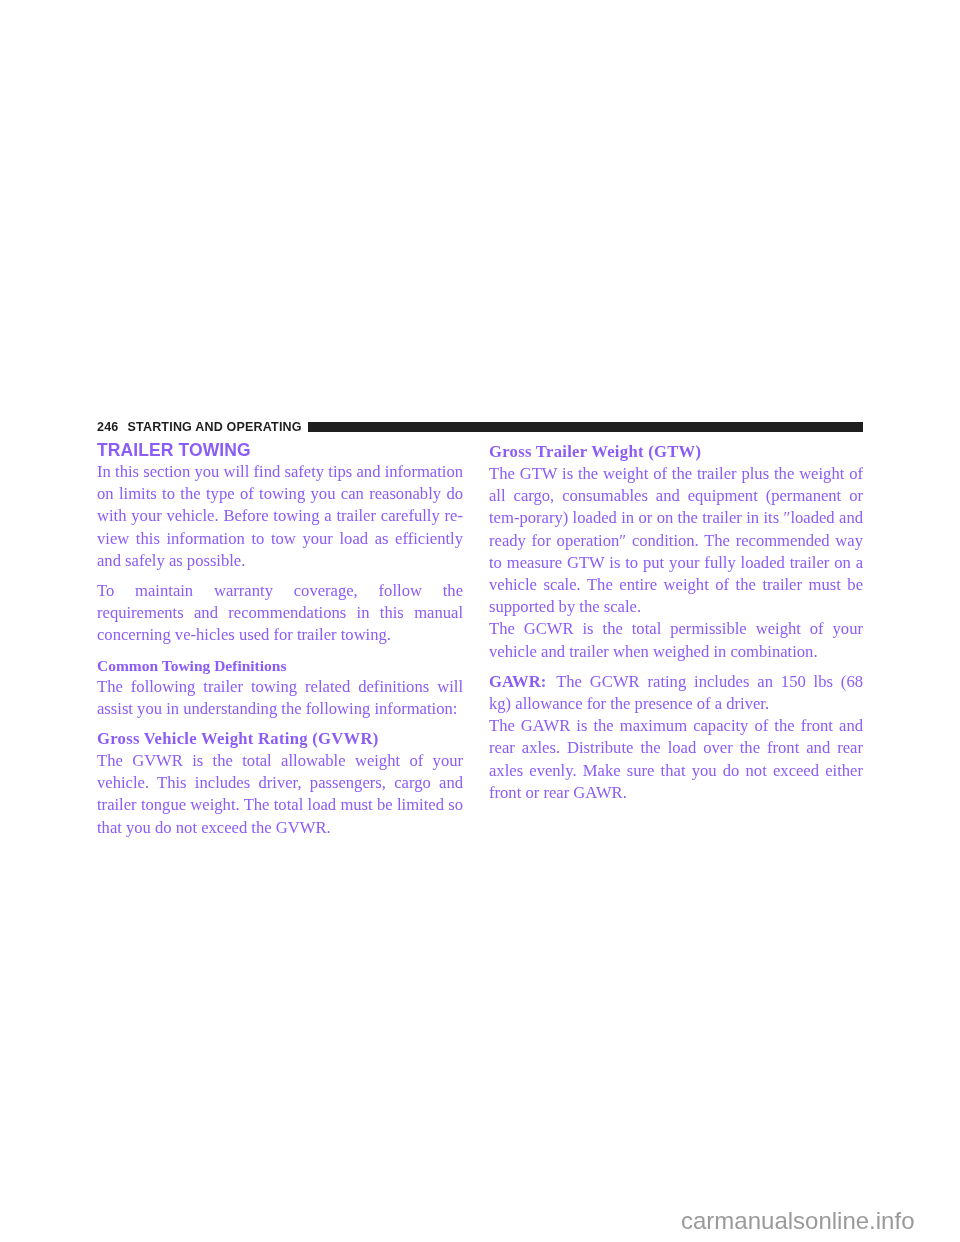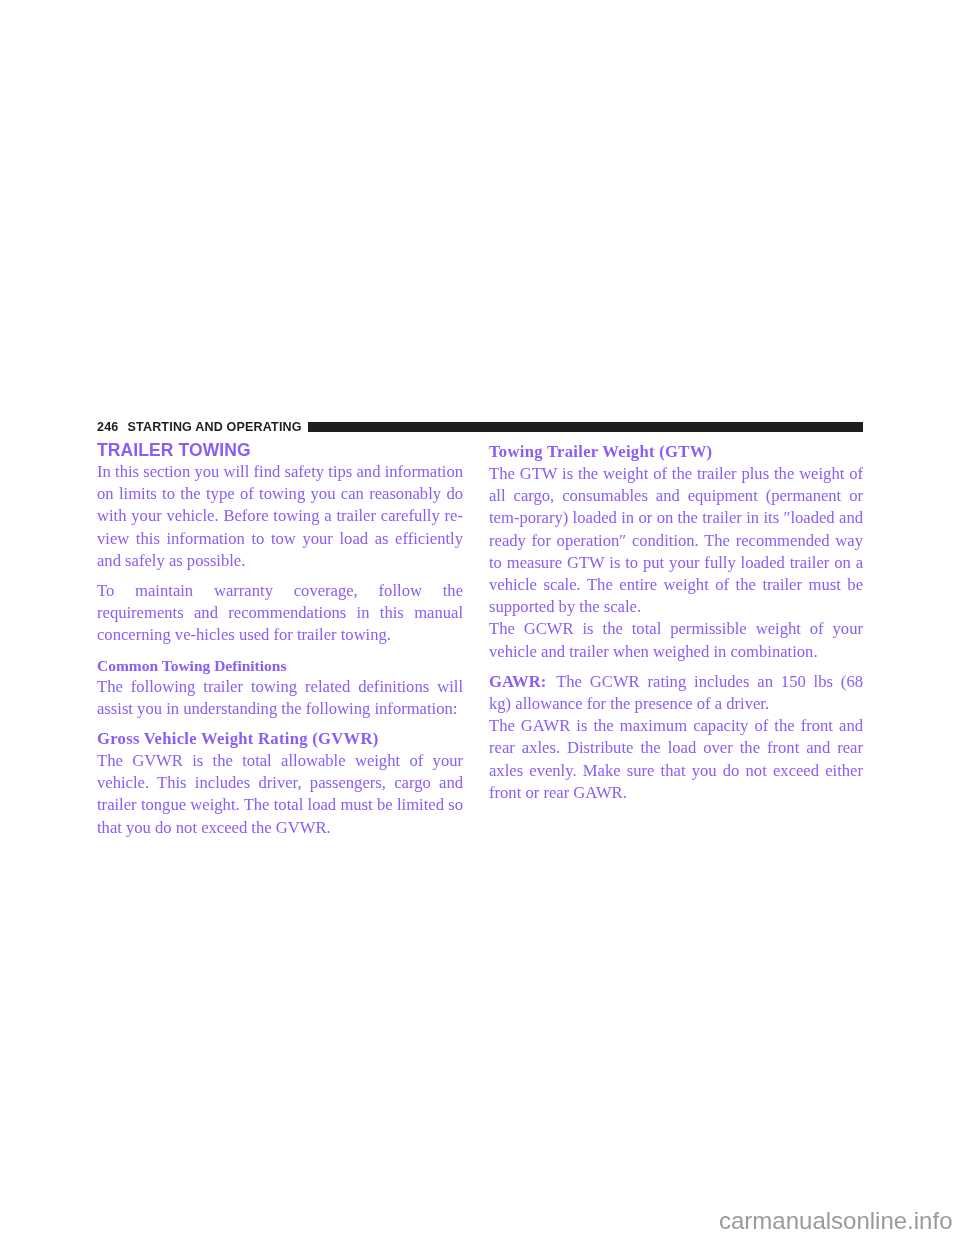--- a/index.html
+++ b/index.html
@@ -78,21 +78,21 @@
       text-align: justify;
       text-align-last: left;
     }
     p.spaced { margin-top: 8px; }
     .note-label {
       font-weight: bold;
       margin-right: 10px;
     }
     .watermark {
       position: absolute;
-      left: 719px;
+      left: 681px;
       top: 1207px;
       font-family: "Liberation Sans", sans-serif;
       font-size: 24px;
       color: #9a9a9a;
       white-space: nowrap;
     }
   </style>
 </head>
 <body>
 
@@ -106,20 +106,20 @@
   <h1 class="h1">TRAILER TOWING</h1>
   <p>In this section you will find safety tips and information on limits to the type of towing you can reasonably do with your vehicle. Before towing a trailer carefully re-view this information to tow your load as efficiently and safely as possible.</p>
   <p class="spaced">To maintain warranty coverage, follow the requirements and recommendations in this manual concerning ve-hicles used for trailer towing.</p>
   <h2 class="h2">Common Towing Definitions</h2>
   <p>The following trailer towing related definitions will assist you in understanding the following information:</p>
   <h3 class="h3 spaced">Gross Vehicle Weight Rating (GVWR)</h3>
   <p>The GVWR is the total allowable weight of your vehicle. This includes driver, passengers, cargo and trailer tongue weight. The total load must be limited so that you do not exceed the GVWR.</p>
 </div>
 
 <div class="col col-right">
-  <h3 class="h3">Towing Trailer Weight (GTW)</h3>
+  <h3 class="h3">Gross Trailer Weight (GTW)</h3>
   <p>The GTW is the weight of the trailer plus the weight of all cargo, consumables and equipment (permanent or tem-porary) loaded in or on the trailer in its ″loaded and ready for operation″ condition. The recommended way to measure GTW is to put your fully loaded trailer on a vehicle scale. The entire weight of the trailer must be supported by the scale.</p>
   <p>The GCWR is the total permissible weight of your vehicle and trailer when weighed in combination.</p>
   <p class="spaced"><span class="note-label">GAWR:</span><span>The GCWR rating includes an 150 lbs (68 kg) allowance for the presence of a driver.</span></p>
   <p>The GAWR is the maximum capacity of the front and rear axles. Distribute the load over the front and rear axles evenly. Make sure that you do not exceed either front or rear GAWR.</p>
 </div>
 
 <div class="watermark">carmanualsonline.info</div>
 
 </body></html>

